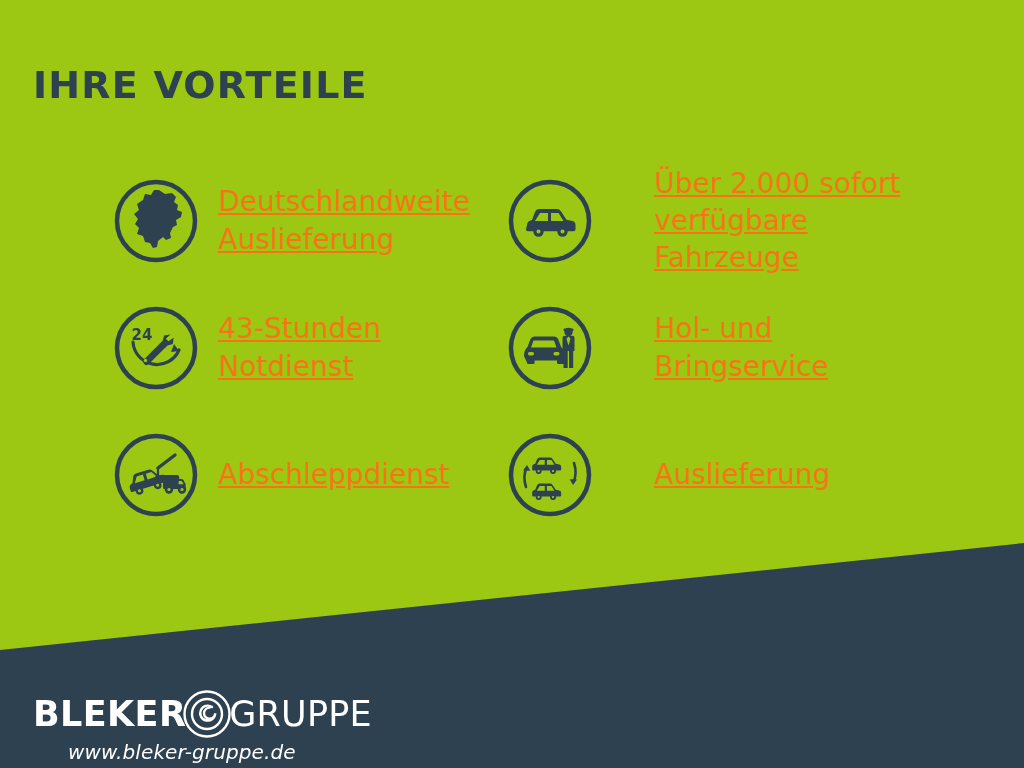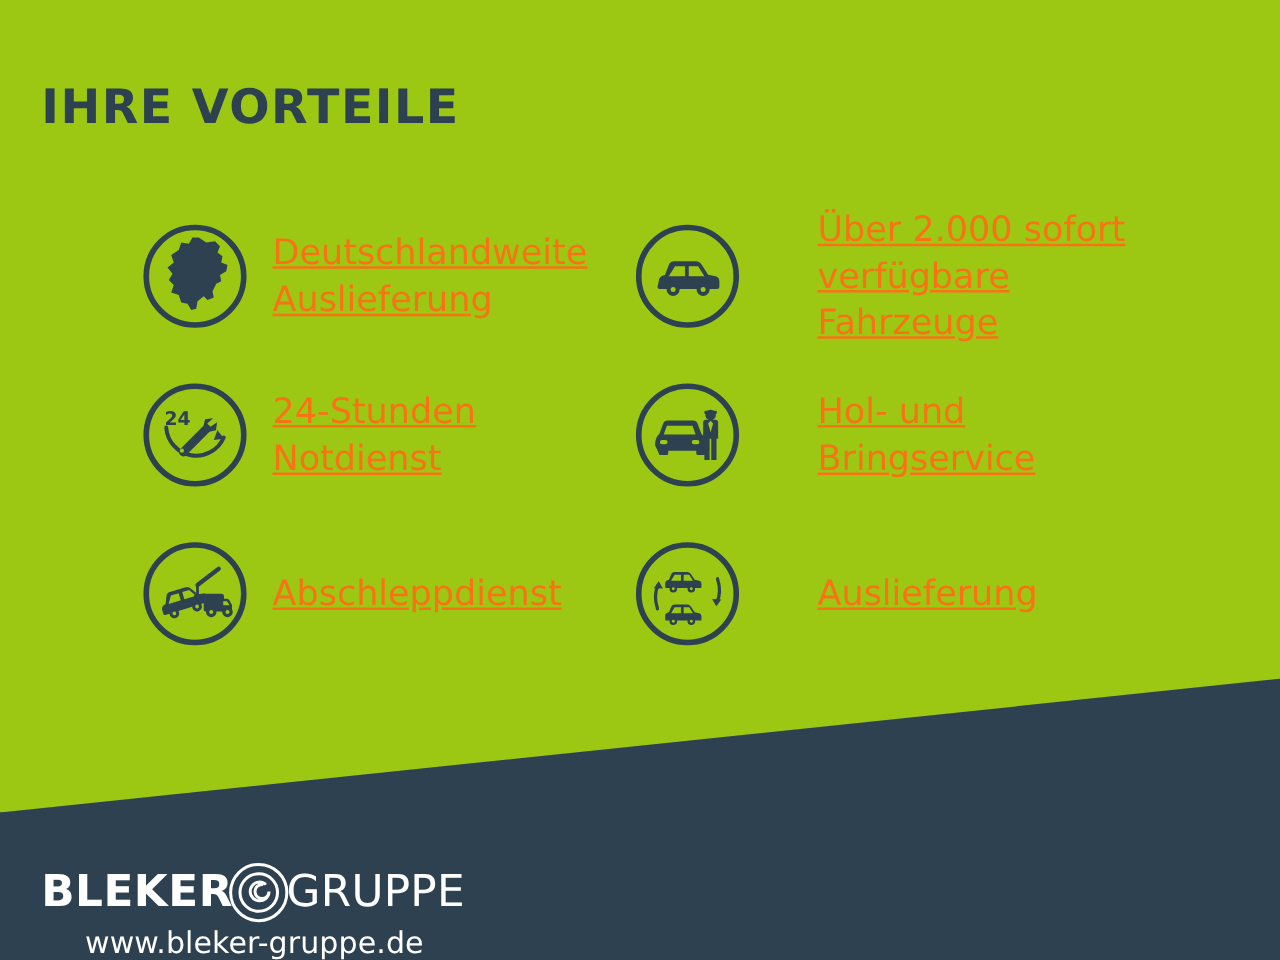--- a/index.html
+++ b/index.html
@@ -103,23 +103,24 @@
   .logo-gruppe {
     font-size: 35px;
     font-weight: normal;
     color: #ffffff;
     letter-spacing: 0.2px;
     line-height: 1;
   }
   #logo-url {
     margin-top: 4px;
     margin-left: 35px;
-    font-size: 24px;
+    font-size: 20px;
     color: #ffffff;
     letter-spacing: 0.1px;
+    font-style: italic;
   }
 </style>
 </head>
 <body>
 
 <div id="slide">
 
   <div id="green-panel"></div>
 
   <div id="headline">IHRE VORTEILE</div>
@@ -157,21 +158,21 @@
 
       <div class="benefit col-left">
         <svg class="icon-circle" viewBox="0 0 88 88">
           <circle cx="44" cy="44" r="39" fill="none" stroke="#2d4151" stroke-width="4.5"></circle>
           <text x="30" y="36" font-family="DejaVu Sans, Liberation Sans, sans-serif" font-size="15" font-weight="bold" fill="#2d4151" text-anchor="middle">24</text>
           <path d="M21 38 a24 24 0 0 0 46 8" fill="none" stroke="#2d4151" stroke-width="3.2" stroke-linecap="round"></path>
           <path d="M62 40 l5 7 l-8 1 z" fill="#2d4151"></path>
           <path fill="#2d4151" d="M58.5 30.5 l-6.4 0.9 l-1.3 5.2 l-4.2 4.2 l-14.5 14.5 a3.4 3.4 0 0 0 4.8 4.8 l14.5 -14.5 l4.2 -4.2 l5.2 -1.3 l0.9 -6.4 l-5.3 3.6 l-2.6 -2.6 z"></path>
           <circle cx="33.5" cy="56.5" r="1.7" fill="#9cc813"></circle>
         </svg>
-        <div class="benefit-label">24-Stunden
+        <div class="benefit-label">43-Stunden
 Notdienst</div>
       </div>
 
       <div class="benefit col-right">
         <svg class="icon-circle" viewBox="0 0 88 88">
           <circle cx="44" cy="44" r="39" fill="none" stroke="#2d4151" stroke-width="4.5"></circle>
 
           <path fill="#2d4151" d="M18 52 q0 -6 3.5 -9 l3 -8 q1 -2.6 3.8 -2.6 h20 q2.8 0 3.8 2.6 l3 8 q3.5 3 3.5 9 v6.5 q0 1.5 -1.6 1.5 h-4.4 q-1.6 0 -1.6 -1.5 v-2 h-22.4 v2 q0 1.5 -1.6 1.5 h-4.4 q-1.6 0 -1.6 -1.5 z"></path>
           <path fill="#9cc813" d="M27.5 36.5 h20.5 l2.5 7 h-25.5 z"></path>
           <rect x="22" y="48" width="6" height="3.4" rx="1.6" fill="#9cc813"></rect>

